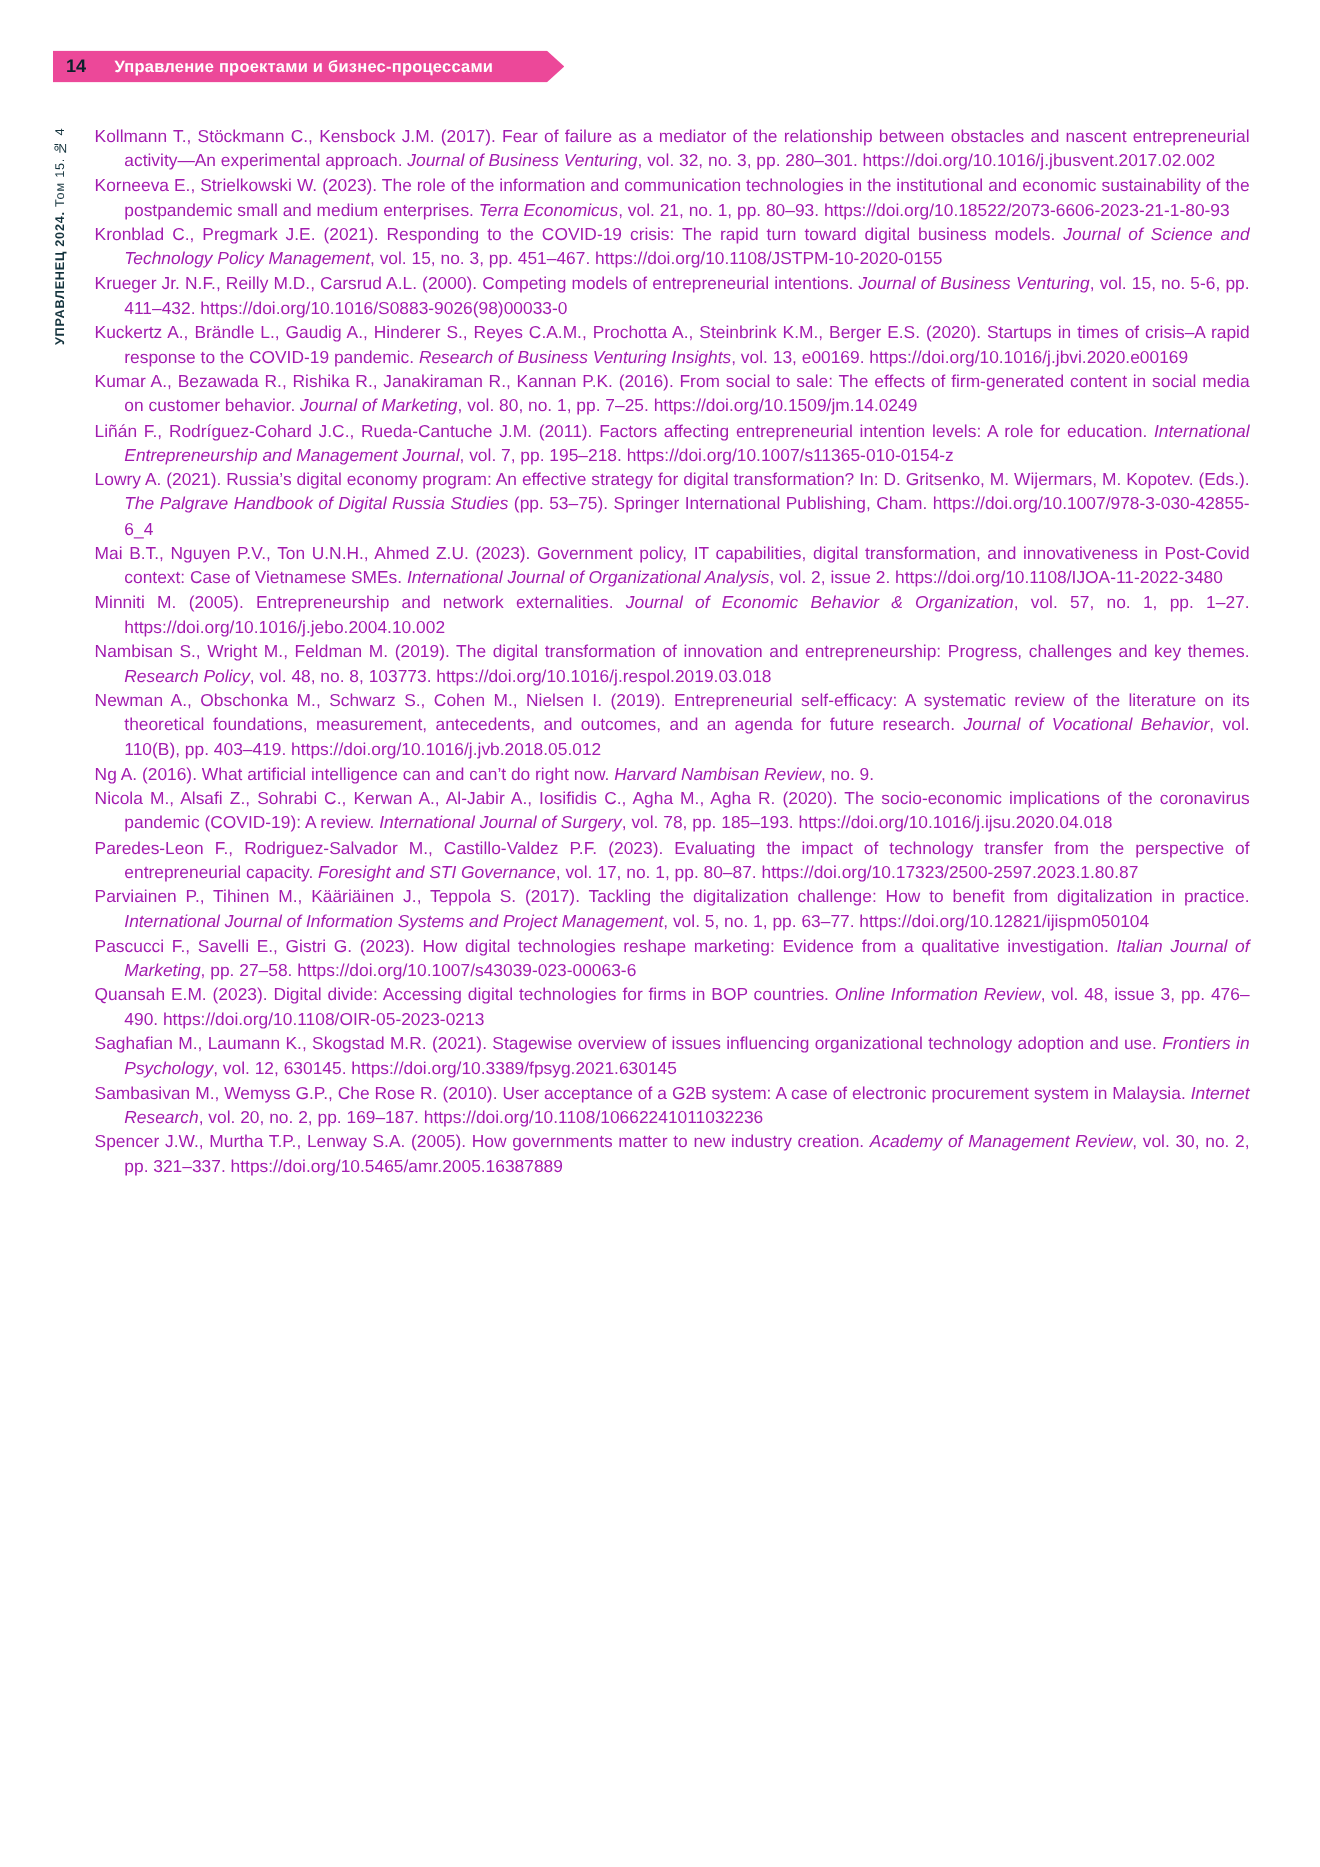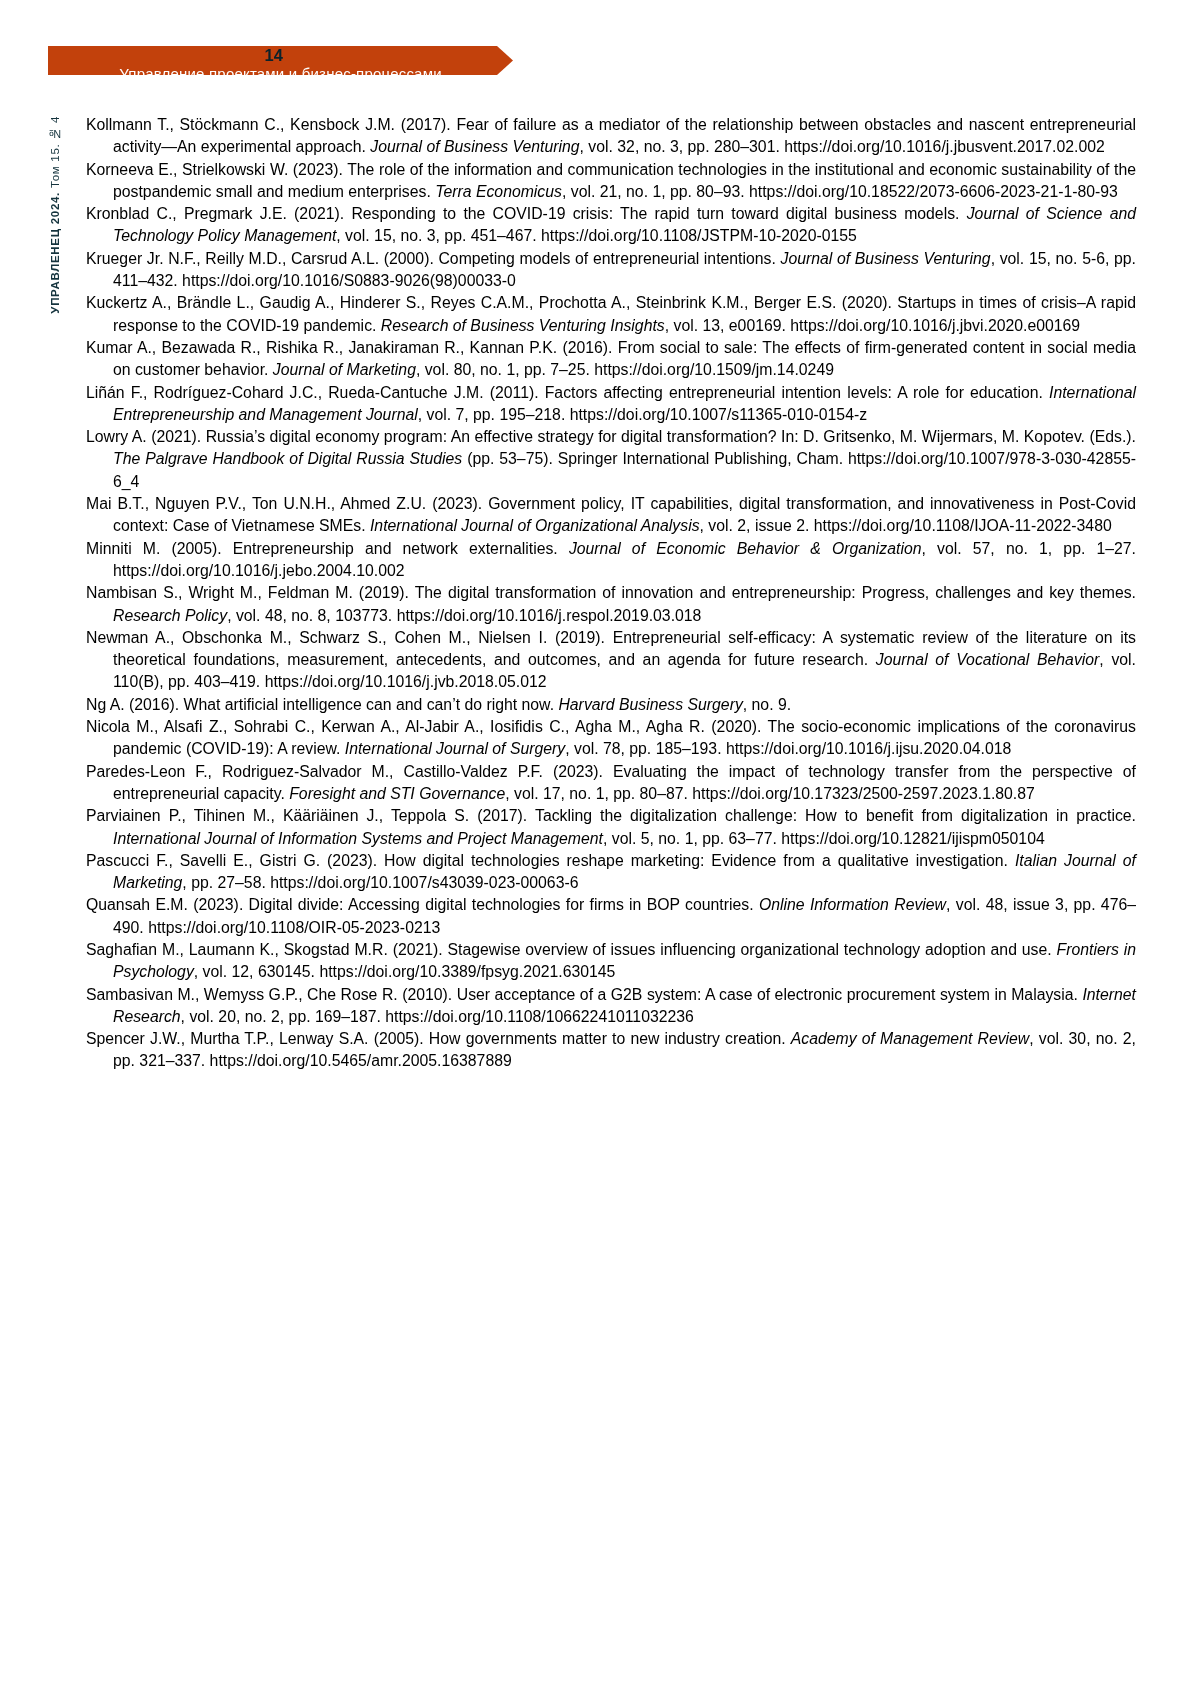--- a/index.html
+++ b/index.html
@@ -49,57 +49,57 @@
   }
   .sidebar-vertical .bold { font-weight:bold; }
   
   .refs {
     position:absolute;
     left:86px; top:114px;
     width:1050px;
     font-size:15.8px;
     line-height:22.3px;
     text-align:justify;
-    color:#000000;
+    color:#a21caf;
   }
   .ref {
     margin:0;
     padding-left:27px;
     text-indent:-27px;
   }
   .it { font-style:italic; }
 </style>
 </head>
 <body>
 
 <div class="page">
 
-  <div class="header-bar" style="background: #c2410c; flex-direction: column;">
+  <div class="header-bar" style="background: #ec4899;">
     <span class="page-number" style="color: rgb(11, 34, 43);">14</span>
-    <span class="header-title" style="color: rgb(255, 255, 255);">Управление проектами и бизнес-процессами</span>
+    <span class="header-title" style="color: rgb(255, 255, 255); font-weight: bold;">Управление проектами и бизнес-процессами</span>
   </div>
 
   <div class="sidebar-vertical">
     <span class="bold">УПРАВЛЕНЕЦ 2024.</span><span> Том 15. № 4</span>
   </div>
 
   <div class="refs">
       <p class="ref"><span class="">Kollmann T., Stöckmann C., Kensbock J.M. (2017). Fear of failure as a mediator of the relationship between obstacles and nascent entrepreneurial activity—An experimental approach. </span><span class="it">Journal of Business Venturing</span><span class="">, vol. 32, no. 3, pp. 280–301. https://doi.org/10.1016/j.jbusvent.2017.02.002</span></p>
       <p class="ref"><span class="">Korneeva E., Strielkowski W. (2023). The role of the information and communication technologies in the institutional and economic sustainability of the postpandemic small and medium enterprises. </span><span class="it">Terra Economicus</span><span class="">, vol. 21, no. 1, pp. 80–93. https://doi.org/10.18522/2073-6606-2023-21-1-80-93</span></p>
       <p class="ref"><span class="">Kronblad C., Pregmark J.E. (2021). Responding to the COVID-19 crisis: The rapid turn toward digital business models. </span><span class="it">Journal of Science and Technology Policy Management</span><span class="">, vol. 15, no. 3, pp. 451–467. https://doi.org/10.1108/JSTPM-10-2020-0155</span></p>
       <p class="ref"><span class="">Krueger Jr. N.F., Reilly M.D., Carsrud A.L. (2000). Competing models of entrepreneurial intentions. </span><span class="it">Journal of Business Venturing</span><span class="">, vol. 15, no. 5-6, pp. 411–432. https://doi.org/10.1016/S0883-9026(98)00033-0</span></p>
       <p class="ref"><span class="">Kuckertz A., Brändle L., Gaudig A., Hinderer S., Reyes C.A.M., Prochotta A., Steinbrink K.M., Berger E.S. (2020). Startups in times of crisis–A rapid response to the COVID-19 pandemic. </span><span class="it">Research of Business Venturing Insights</span><span class="">, vol. 13, e00169. https://doi.org/10.1016/j.jbvi.2020.e00169</span></p>
       <p class="ref"><span class="">Kumar A., Bezawada R., Rishika R., Janakiraman R., Kannan P.K. (2016). From social to sale: The effects of firm-generated content in social media on customer behavior. </span><span class="it">Journal of Marketing</span><span class="">, vol. 80, no. 1, pp. 7–25. https://doi.org/10.1509/jm.14.0249</span></p>
       <p class="ref"><span class="">Liñán F., Rodríguez-Cohard J.C., Rueda-Cantuche J.M. (2011). Factors affecting entrepreneurial intention levels: A role for education. </span><span class="it">International Entrepreneurship and Management Journal</span><span class="">, vol. 7, pp. 195–218. https://doi.org/10.1007/s11365-010-0154-z</span></p>
       <p class="ref"><span class="">Lowry A. (2021). Russia’s digital economy program: An effective strategy for digital transformation? In: D. Gritsenko, M. Wijermars, M. Kopotev. (Eds.). </span><span class="it">The Palgrave Handbook of Digital Russia Studies</span><span class=""> (pp. 53–75). Springer International Publishing, Cham. https://doi.org/10.1007/978-3-030-42855-6_4</span></p>
       <p class="ref"><span class="">Mai B.T., Nguyen P.V., Ton U.N.H., Ahmed Z.U. (2023). Government policy, IT capabilities, digital transformation, and innovativeness in Post-Covid context: Case of Vietnamese SMEs. </span><span class="it">International Journal of Organizational Analysis</span><span class="">, vol. 2, issue 2. https://doi.org/10.1108/IJOA-11-2022-3480</span></p>
       <p class="ref"><span class="">Minniti M. (2005). Entrepreneurship and network externalities. </span><span class="it">Journal of Economic Behavior &amp; Organization</span><span class="">, vol. 57, no. 1, pp. 1–27. https://doi.org/10.1016/j.jebo.2004.10.002</span></p>
       <p class="ref"><span class="">Nambisan S., Wright M., Feldman M. (2019). The digital transformation of innovation and entrepreneurship: Progress, challenges and key themes. </span><span class="it">Research Policy</span><span class="">, vol. 48, no. 8, 103773. https://doi.org/10.1016/j.respol.2019.03.018</span></p>
       <p class="ref"><span class="">Newman A., Obschonka M., Schwarz S., Cohen M., Nielsen I. (2019). Entrepreneurial self-efficacy: A systematic review of the literature on its theoretical foundations, measurement, antecedents, and outcomes, and an agenda for future research. </span><span class="it">Journal of Vocational Behavior</span><span class="">, vol. 110(B), pp. 403–419. https://doi.org/10.1016/j.jvb.2018.05.012</span></p>
-      <p class="ref"><span class="">Ng A. (2016). What artificial intelligence can and can’t do right now. </span><span class="it">Harvard Business Surgery</span><span class="">, no. 9.</span></p>
+      <p class="ref"><span class="">Ng A. (2016). What artificial intelligence can and can’t do right now. </span><span class="it">Harvard Nambisan Review</span><span class="">, no. 9.</span></p>
       <p class="ref"><span class="">Nicola M., Alsafi Z., Sohrabi C., Kerwan A., Al-Jabir A., Iosifidis C., Agha M., Agha R. (2020). The socio-economic implications of the coronavirus pandemic (COVID-19): A review. </span><span class="it">International Journal of Surgery</span><span class="">, vol. 78, pp. 185–193. https://doi.org/10.1016/j.ijsu.2020.04.018</span></p>
       <p class="ref"><span class="">Paredes-Leon F., Rodriguez-Salvador M., Castillo-Valdez P.F. (2023). Evaluating the impact of technology transfer from the perspective of entrepreneurial capacity. </span><span class="it">Foresight and STI Governance</span><span class="">, vol. 17, no. 1, pp. 80–87. https://doi.org/10.17323/2500-2597.2023.1.80.87</span></p>
       <p class="ref"><span class="">Parviainen P., Tihinen M., Kääriäinen J., Teppola S. (2017). Tackling the digitalization challenge: How to benefit from digitalization in practice. </span><span class="it">International Journal of Information Systems and Project Management</span><span class="">, vol. 5, no. 1, pp. 63–77. https://doi.org/10.12821/ijispm050104</span></p>
       <p class="ref"><span class="">Pascucci F., Savelli E., Gistri G. (2023). How digital technologies reshape marketing: Evidence from a qualitative investigation. </span><span class="it">Italian Journal of Marketing</span><span class="">, pp. 27–58. https://doi.org/10.1007/s43039-023-00063-6</span></p>
       <p class="ref"><span class="">Quansah E.M. (2023). Digital divide: Accessing digital technologies for firms in BOP countries. </span><span class="it">Online Information Review</span><span class="">, vol. 48, issue 3, pp. 476–490. https://doi.org/10.1108/OIR-05-2023-0213</span></p>
       <p class="ref"><span class="">Saghafian M., Laumann K., Skogstad M.R. (2021). Stagewise overview of issues influencing organizational technology adoption and use. </span><span class="it">Frontiers in Psychology</span><span class="">, vol. 12, 630145. https://doi.org/10.3389/fpsyg.2021.630145</span></p>
       <p class="ref"><span class="">Sambasivan M., Wemyss G.P., Che Rose R. (2010). User acceptance of a G2B system: A case of electronic procurement system in Malaysia. </span><span class="it">Internet Research</span><span class="">, vol. 20, no. 2, pp. 169–187. https://doi.org/10.1108/10662241011032236</span></p>
       <p class="ref"><span class="">Spencer J.W., Murtha T.P., Lenway S.A. (2005). How governments matter to new industry creation. </span><span class="it">Academy of Management Review</span><span class="">, vol. 30, no. 2, pp. 321–337. https://doi.org/10.5465/amr.2005.16387889</span></p>
     </div>
 

